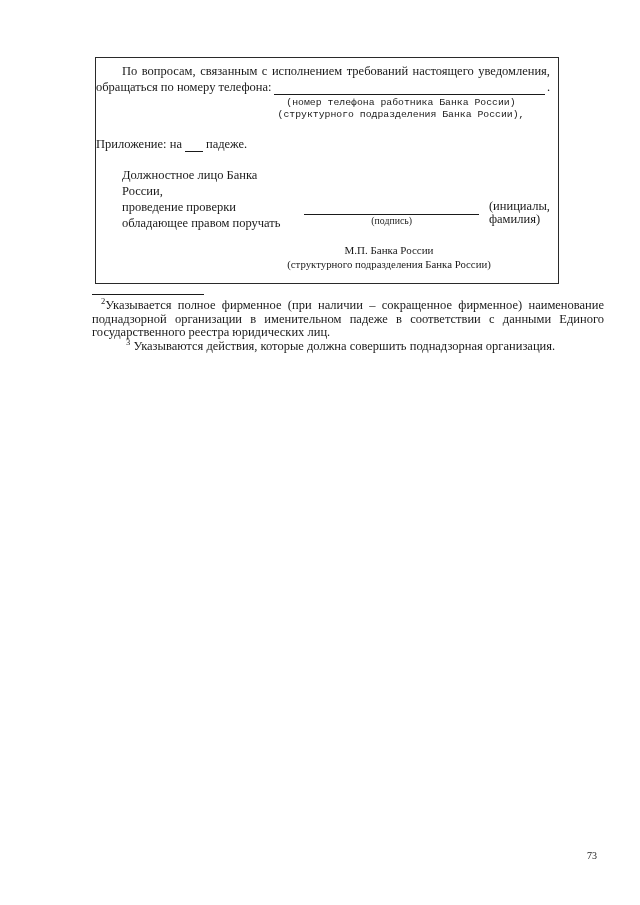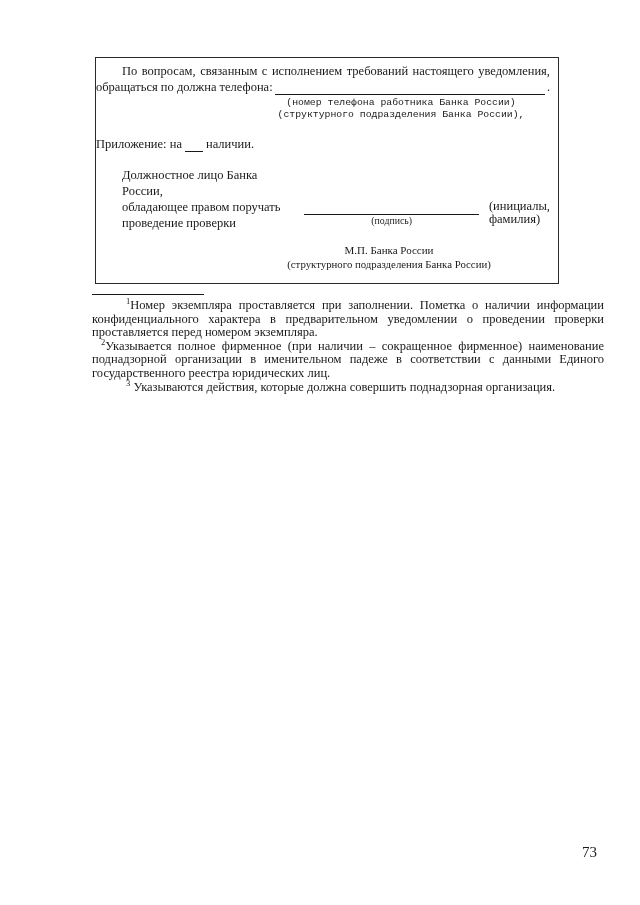--- a/index.html
+++ b/index.html
@@ -102,54 +102,54 @@
     margin-bottom: 4px;
   }
   .fn { margin: 0; text-indent: 34px; }
   .fn.fn-small-indent { text-indent: 9px; }
   .fn sup { font-size: 8.5px; line-height: 0; }
 
   .page-number {
     position: absolute;
     right: 43px;
     bottom: 44px;
-    font-size: 15px;
+    font-size: 10px;
   }
 </style>
 </head>
 <body>
 
 <div class="page">
 
   <div class="notice-box">
 
     <div class="para-first">По вопросам, связанным с исполнением требований настоящего уведомления,</div>
 
     <div class="phone-line">
-      <span>обращаться по должна телефона:</span>
+      <span>обращаться по номеру телефона:</span>
       <span class="fill-line"></span>
       <span>.</span>
     </div>
 
     <div class="captions">
       <div>(номер телефона работника Банка России)</div>
       <div>(структурного подразделения Банка России),</div>
     </div>
 
     <div class="attachment">
       <span>Приложение: на</span>
       <span class="blank-short"></span>
-      <span>наличии.</span>
+      <span>падеже.</span>
     </div>
 
     <div class="sig-row">
       <div class="sig-left">
         <div>Должностное лицо Банка России,</div>
+        <div>проведение проверки</div>
         <div>обладающее правом поручать</div>
-        <div>проведение проверки</div>
       </div>
       <div class="sig-mid">
         <div class="sig-line"></div>
         <div class="sig-caption">(подпись)</div>
       </div>
       <div class="sig-right">
         <div>(инициалы,</div>
         <div>фамилия)</div>
       </div>
     </div>
@@ -157,21 +157,20 @@
     <div class="seal">
       <div class="seal-line1">М.П. Банка России</div>
       <div class="seal-line2">(структурного подразделения Банка России)</div>
     </div>
 
   </div>
 
   <div class="footnotes">
     <div class="fn-rule"></div>
 
-    <p class="fn"><sup>1</sup><span>Номер экземпляра проставляется при заполнении. Пометка о наличии информации конфиденциального характера в предварительном уведомлении о проведении проверки проставляется перед номером экземпляра.</span></p>
 
     <p class="fn fn-small-indent"><sup>2</sup><span>Указывается полное фирменное (при наличии – сокращенное фирменное) наименование поднадзорной организации в именительном падеже в соответствии с данными Единого государственного реестра юридических лиц.</span></p>
 
     <p class="fn"><sup>3</sup><span> Указываются действия, которые должна совершить поднадзорная организация.</span></p>
   </div>
 
   <div class="page-number">73</div>
 
 </div>
 

